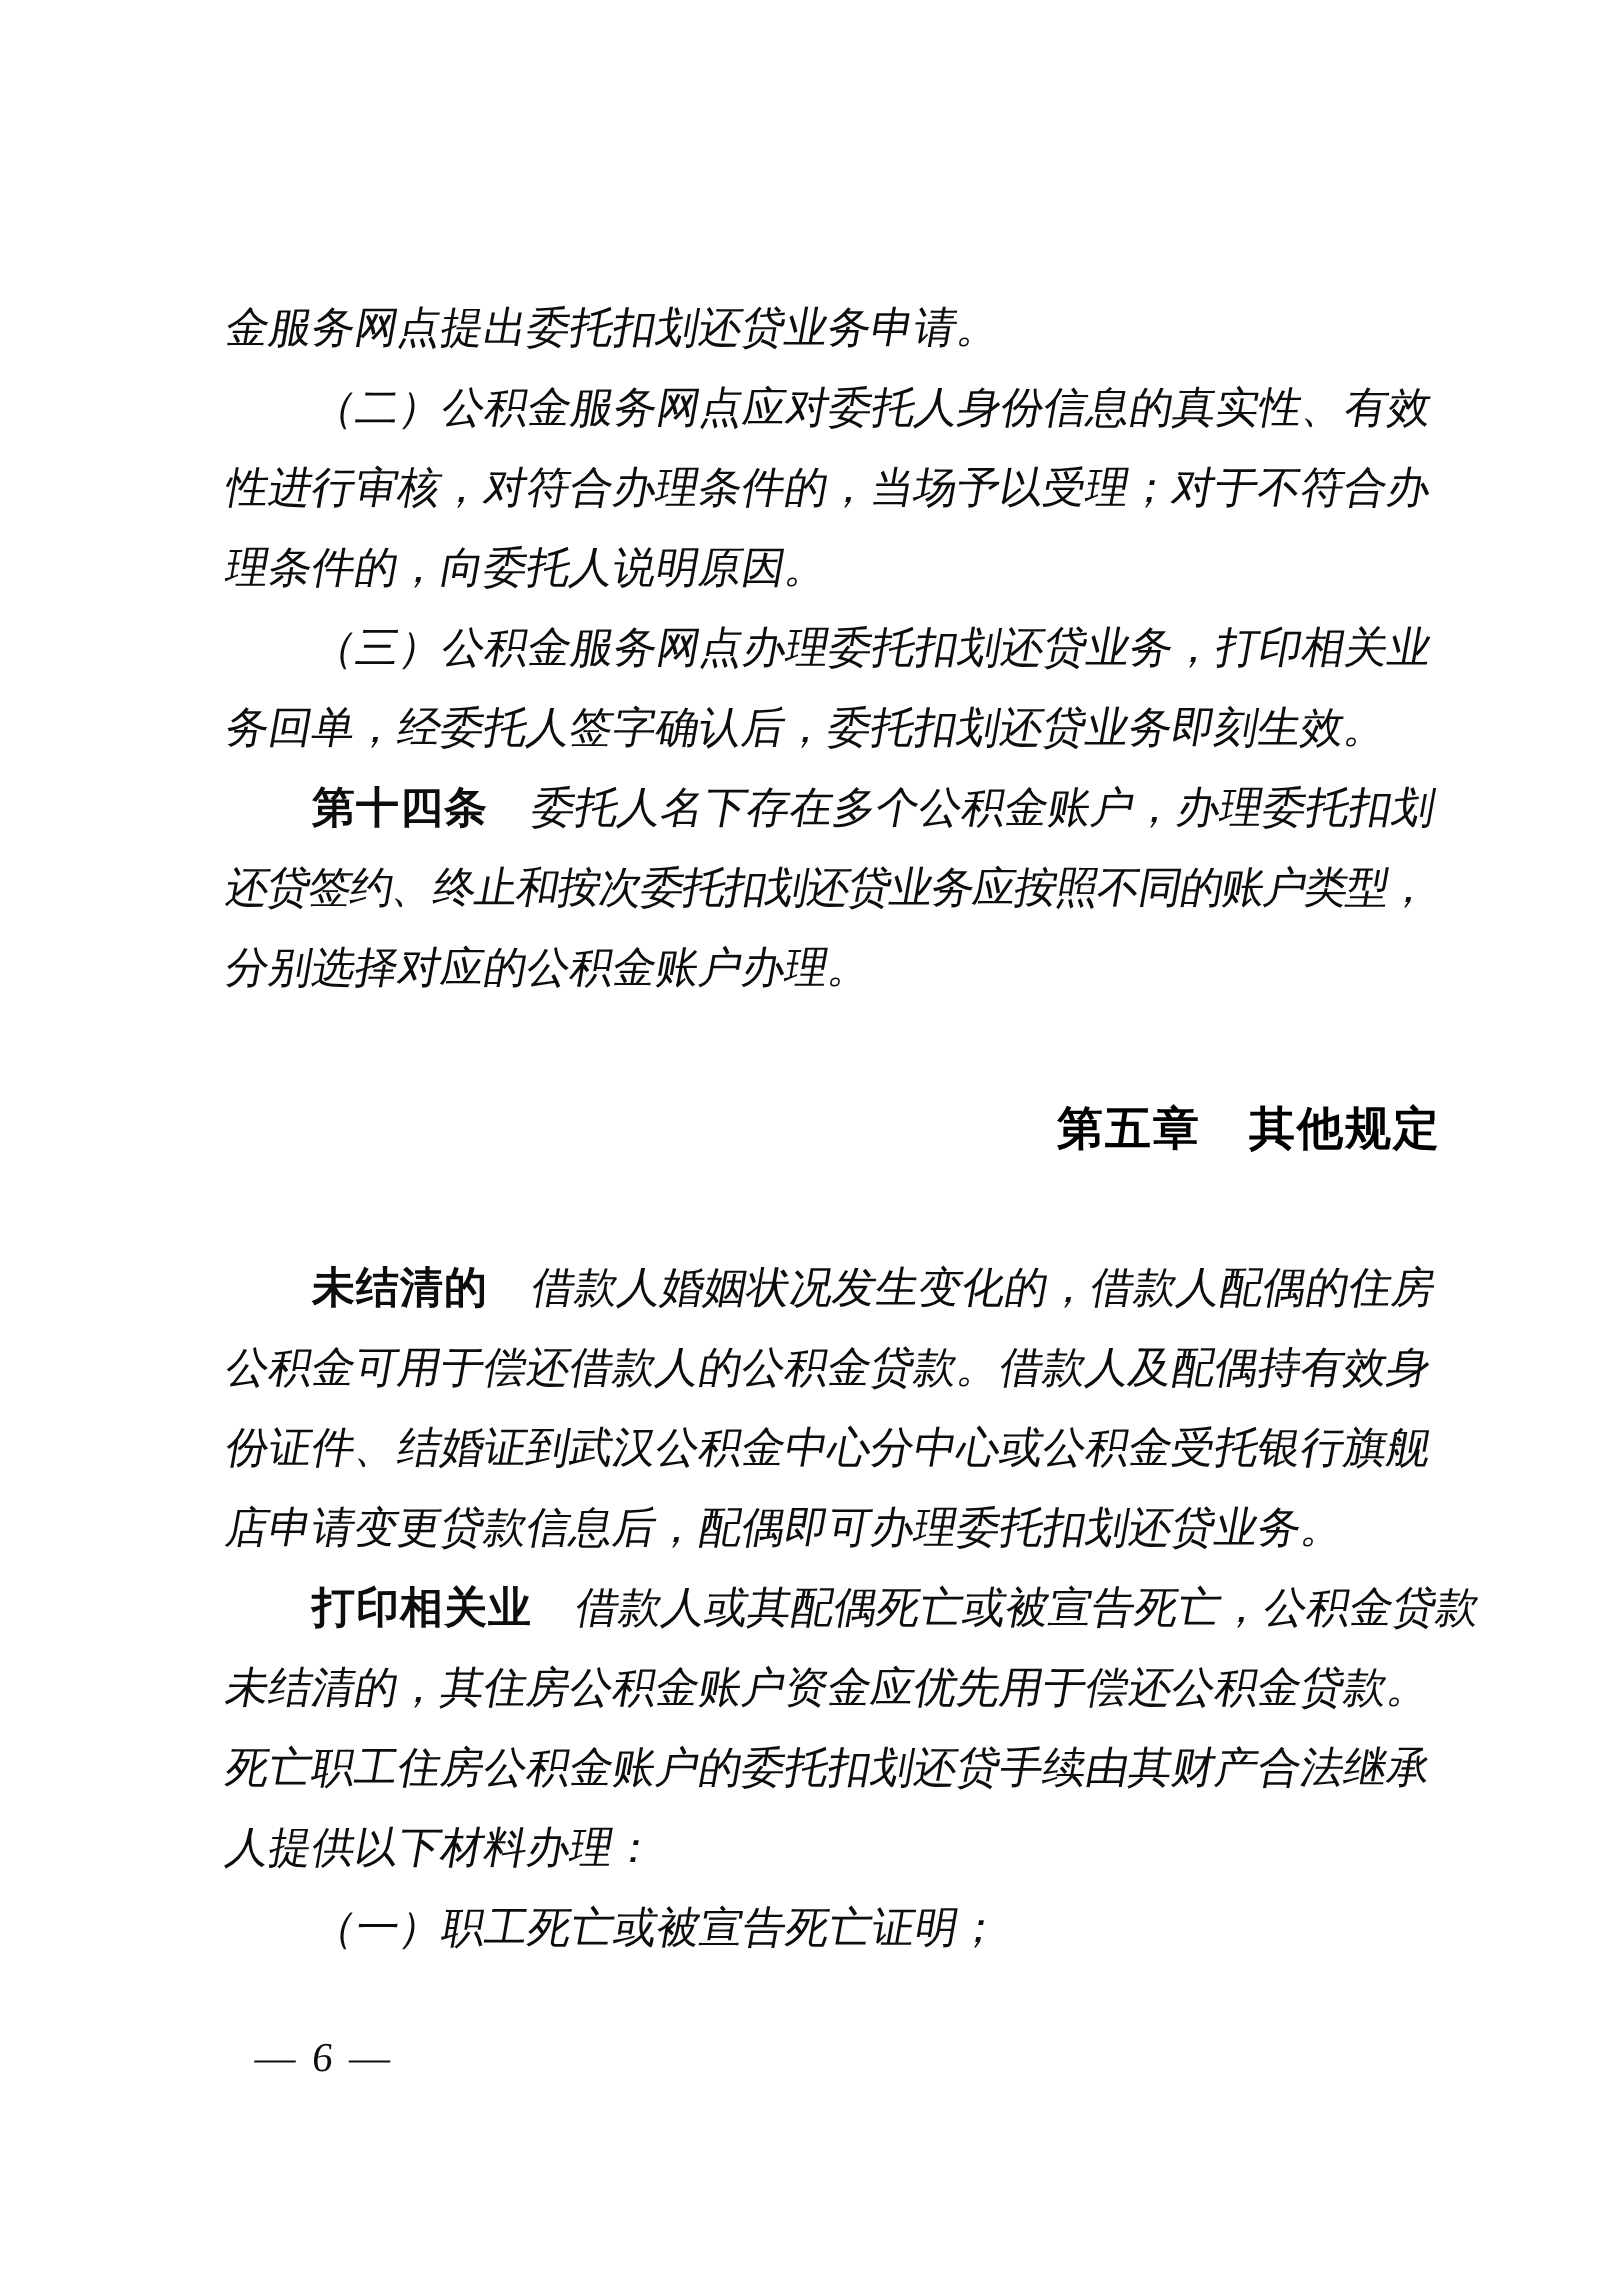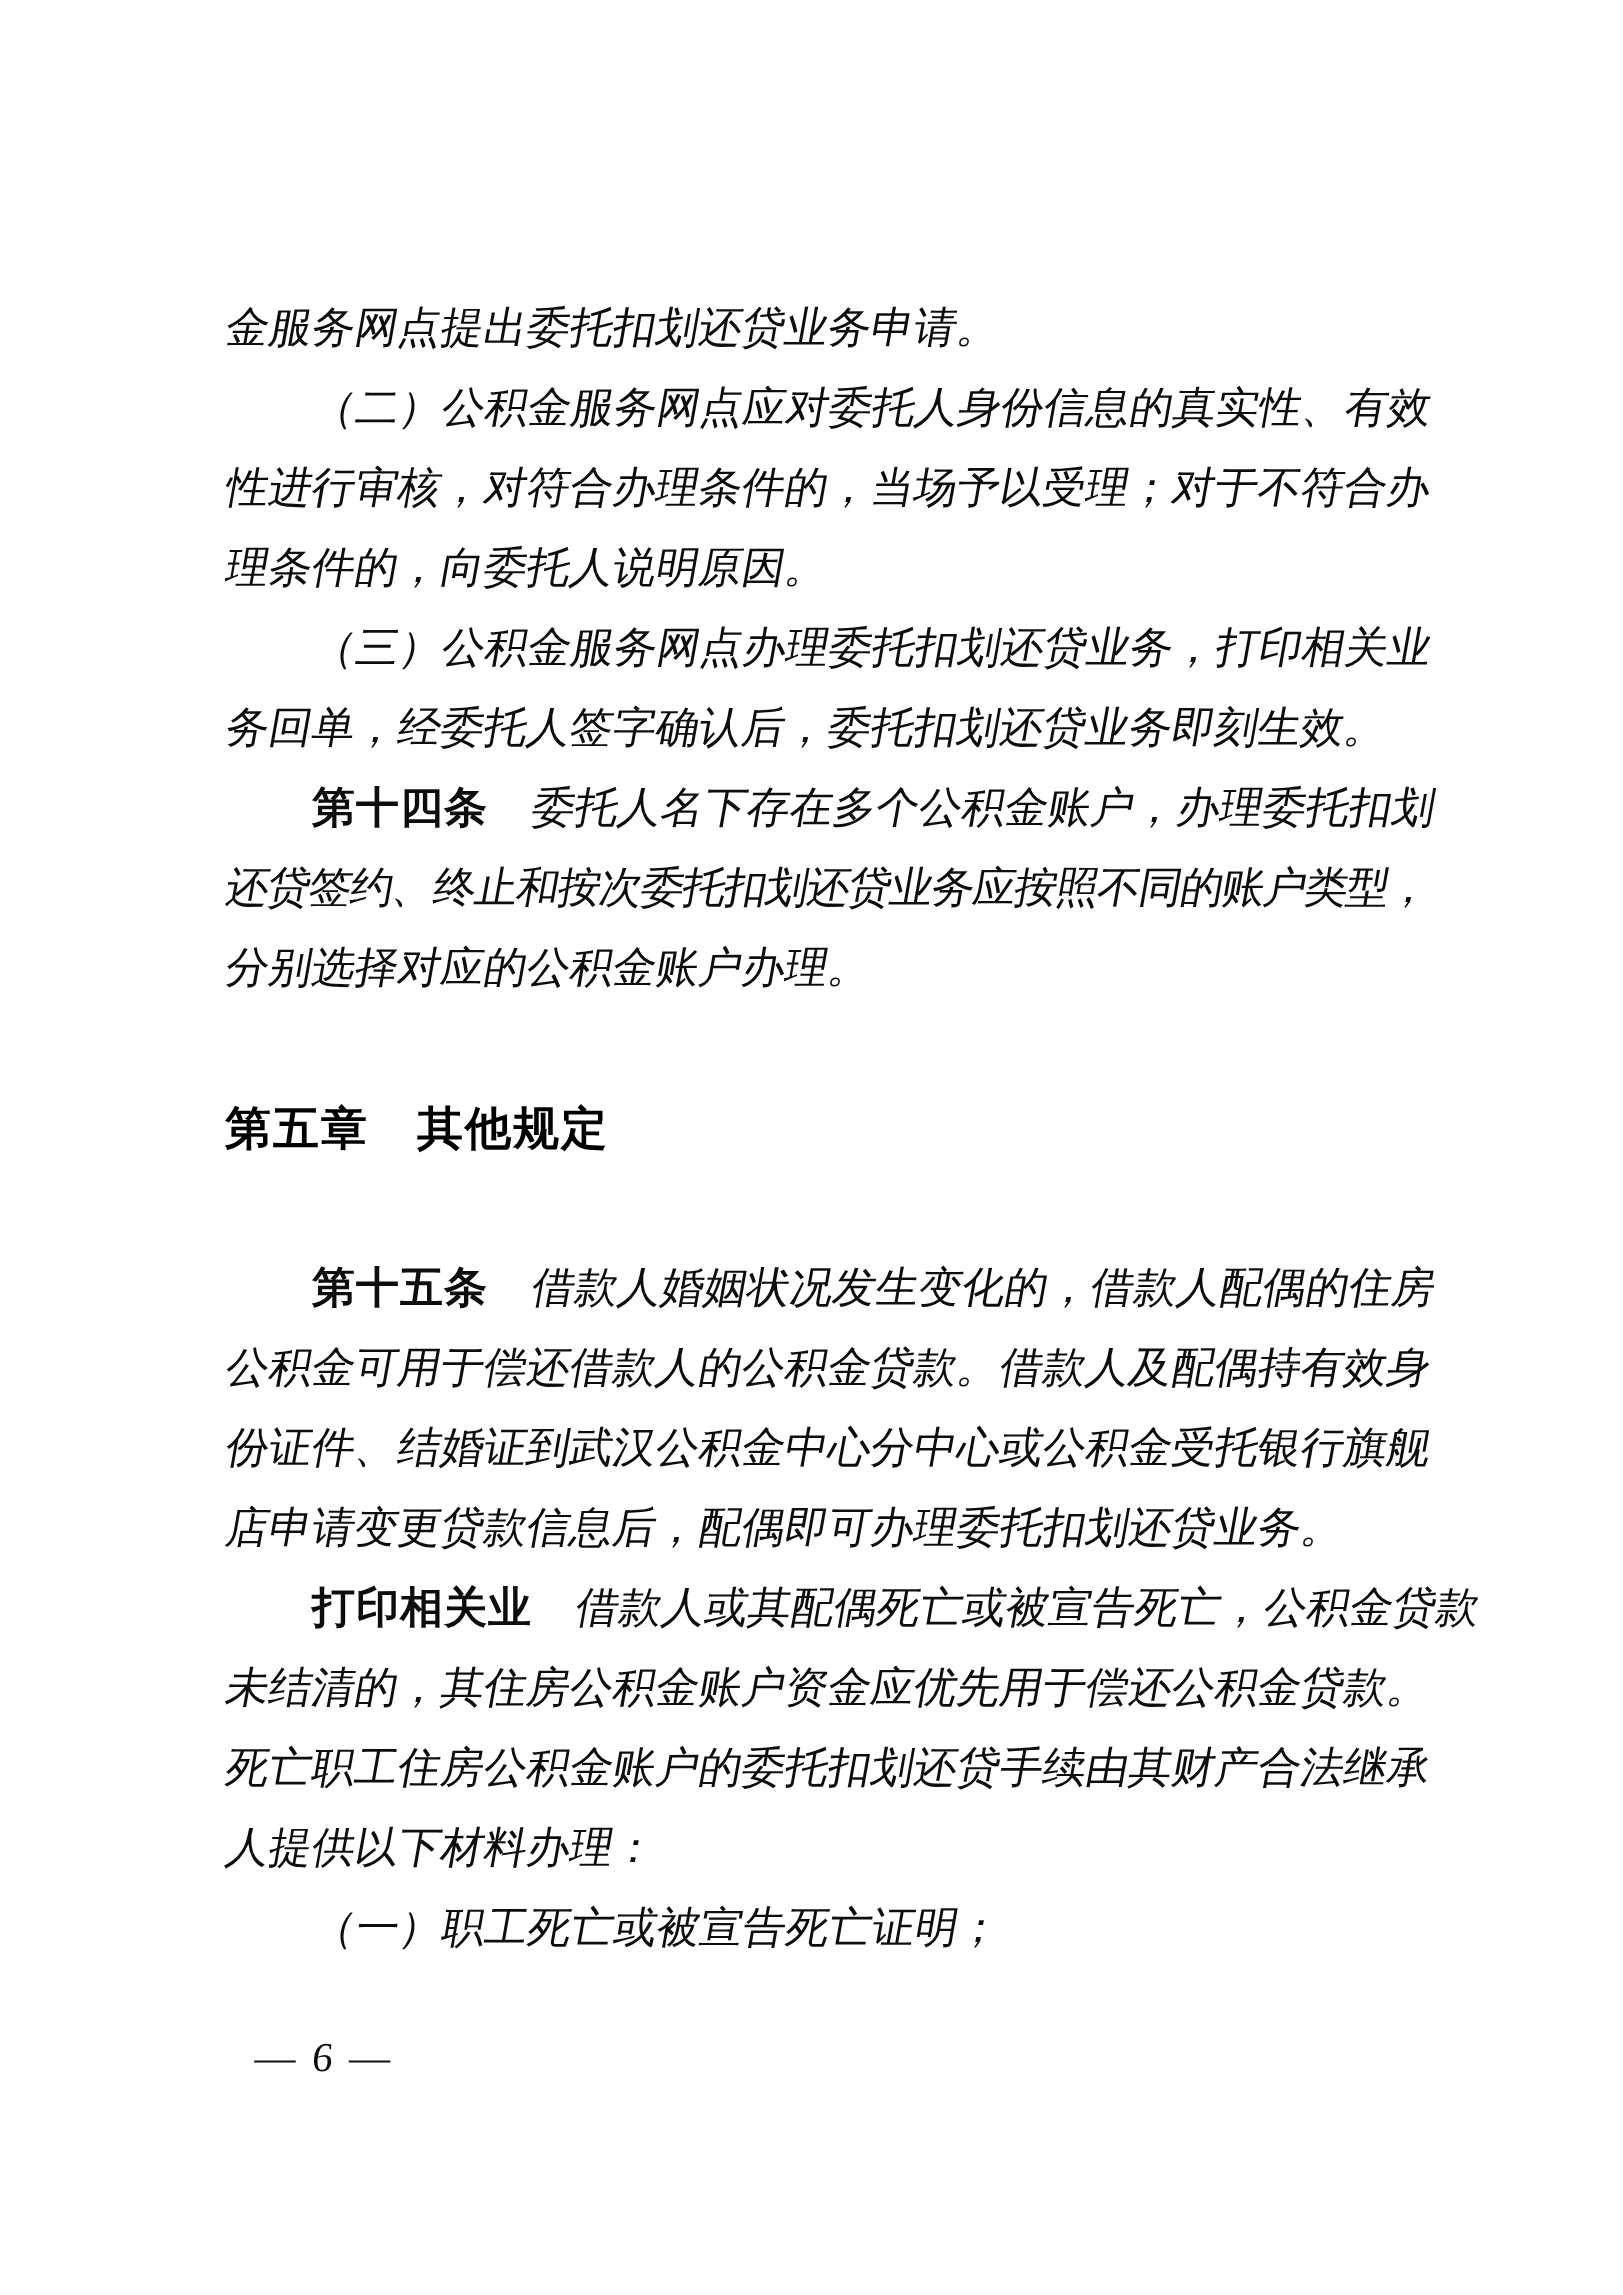--- a/index.html
+++ b/index.html
@@ -38,21 +38,21 @@
   .tight .t { letter-spacing: -1.5px; } 
   .lead {
     display: inline-block;
     font-family: Liberation Mono, monospace; 
     font-weight: 700;
     letter-spacing: 1px;
   }
   .gap { display: inline-block; width: 43px; } 
   .heading-line {
     margin: 80px 0;          
-    text-align: left;
+    text-align: right;
     height: 80px;
     line-height: 80px;
   }
   .chapter {
     font-family: "Liberation Sans", "DejaVu Sans", sans-serif;
     font-weight: 700;
     font-size: 46px;
     color: #000000;
     letter-spacing: 2px;
   }
@@ -82,21 +82,21 @@
     <div class="ln"><span class="t">理条件的，向委托人说明原因。</span></div>
     <div class="ln indent"><span class="t">（三）公积金服务网点办理委托扣划还贷业务，打印相关业</span></div>
     <div class="ln"><span class="t">务回单，经委托人签字确认后，委托扣划还贷业务即刻生效。</span></div>
 
     <div class="ln indent"><span class="lead">第十四条</span><span class="gap"></span><span class="t">委托人名下存在多个公积金账户，办理委托扣划</span></div>
     <div class="ln tight"><span class="t">还贷签约、终止和按次委托扣划还贷业务应按照不同的账户类型，</span></div>
     <div class="ln"><span class="t">分别选择对应的公积金账户办理。</span></div>
 
     <div class="ln heading-line"><span class="chapter">第五章　其他规定</span></div>
 
-    <div class="ln indent"><span class="lead">第十五条</span><span class="gap"></span><span class="t">借款人婚姻状况发生变化的，借款人配偶的住房</span></div>
+    <div class="ln indent"><span class="lead">未结清的</span><span class="gap"></span><span class="t">借款人婚姻状况发生变化的，借款人配偶的住房</span></div>
     <div class="ln"><span class="t">公积金可用于偿还借款人的公积金贷款。借款人及配偶持有效身</span></div>
     <div class="ln"><span class="t">份证件、结婚证到武汉公积金中心分中心或公积金受托银行旗舰</span></div>
     <div class="ln"><span class="t">店申请变更贷款信息后，配偶即可办理委托扣划还贷业务。</span></div>
 
     <div class="ln indent"><span class="lead">打印相关业</span><span class="gap"></span><span class="t">借款人或其配偶死亡或被宣告死亡，公积金贷款</span></div>
     <div class="ln"><span class="t">未结清的，其住房公积金账户资金应优先用于偿还公积金贷款。</span></div>
     <div class="ln"><span class="t">死亡职工住房公积金账户的委托扣划还贷手续由其财产合法继承</span></div>
     <div class="ln"><span class="t">人提供以下材料办理：</span></div>
     <div class="ln indent"><span class="t">（一）职工死亡或被宣告死亡证明；</span></div>
 

